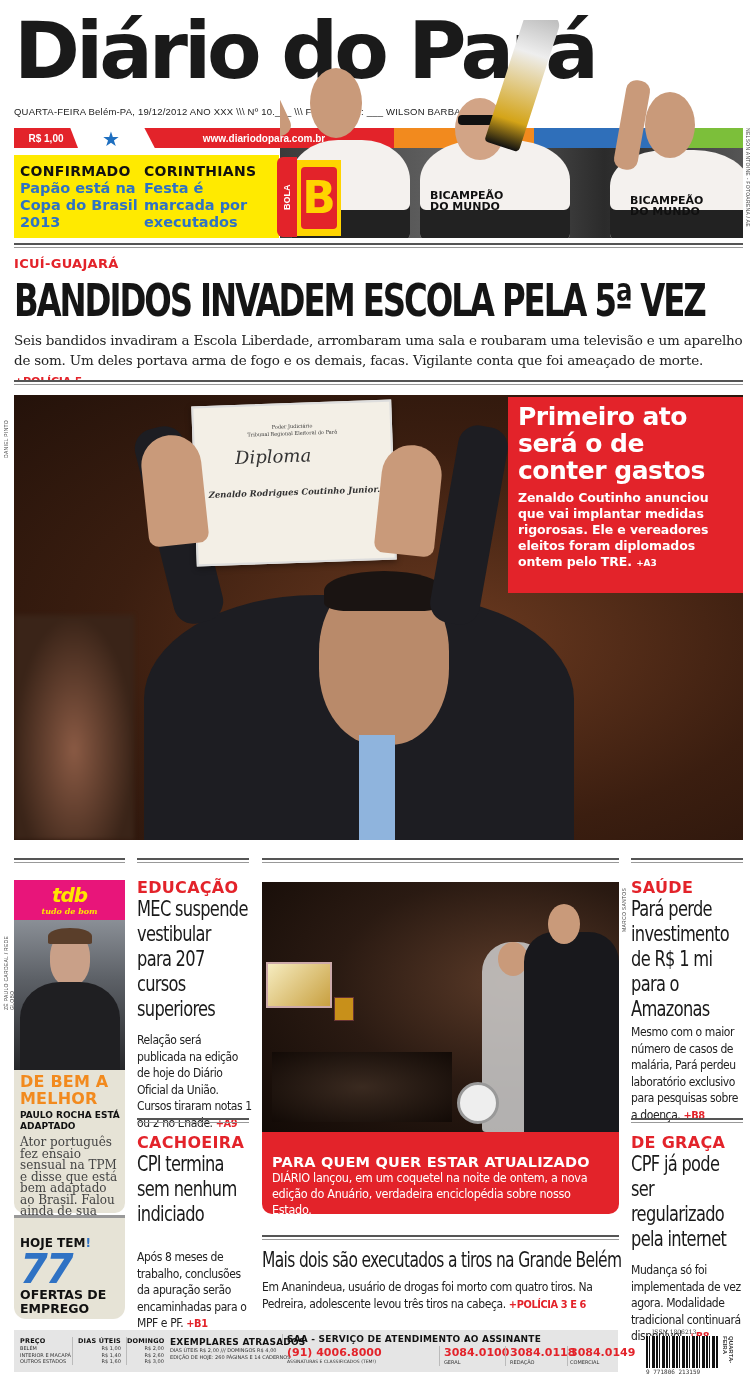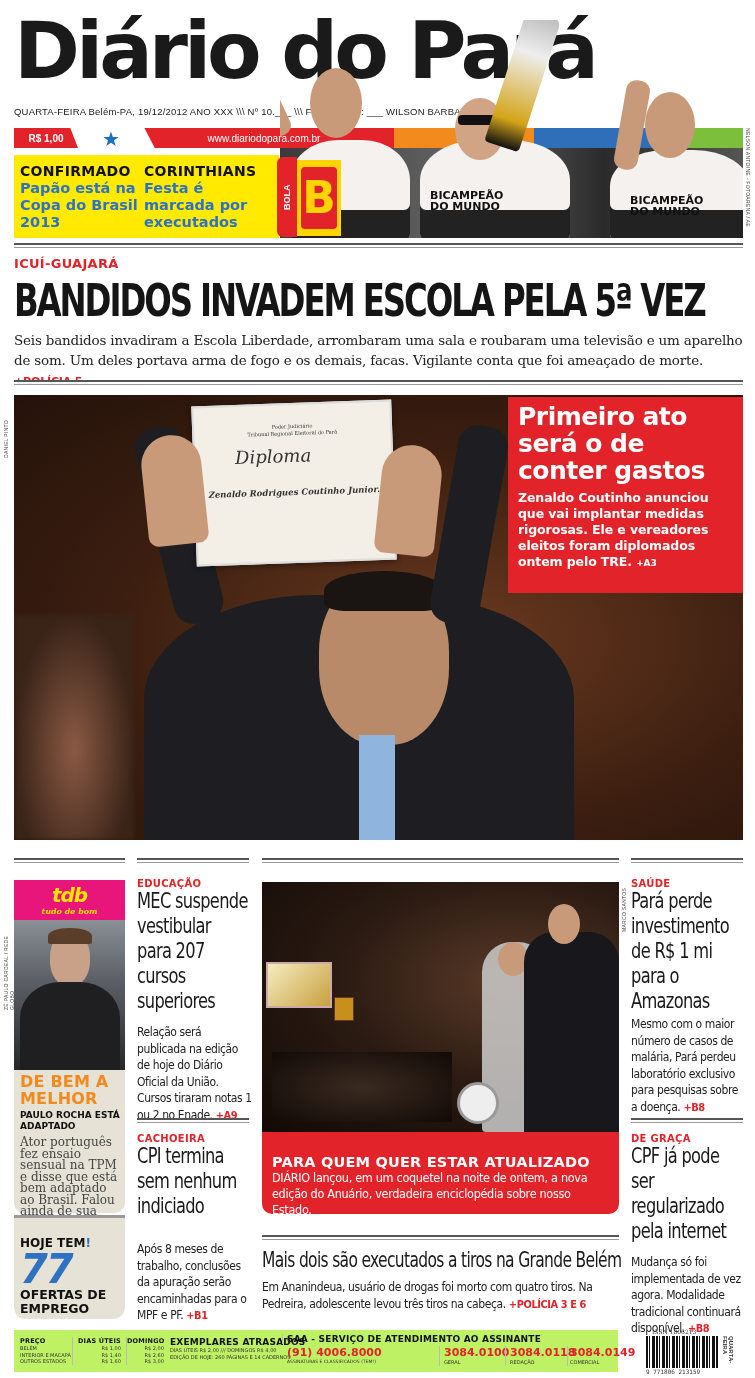--- a/index.html
+++ b/index.html
@@ -4,21 +4,21 @@
 <style>
 *{box-sizing:border-box;margin:0;padding:0}
 body{width:755px;height:1378px;background:#fff;font-family:"Liberation Sans",sans-serif;position:relative;overflow:hidden;color:#1a1a1a}
 .abs{position:absolute}
 .masthead{left:14px;top:12px;font-family:"DejaVu Sans",sans-serif;font-weight:900;font-size:78px;letter-spacing:-4px;line-height:1;color:#1a1a1a;transform:scaleX(1.02);transform-origin:left}
 .dateline{left:14px;top:106px;font-size:9.5px;color:#222;letter-spacing:0.2px;white-space:nowrap}
 .band{left:14px;top:128px;width:729px;height:20px}
 .band .seg{position:absolute;top:0;height:20px}
 .price{left:0;width:64px;background:#e3232a;color:#fff;font-weight:bold;font-size:10px;display:flex;align-items:center;justify-content:center;clip-path:polygon(0 0,88% 0,100% 100%,0 100%)}
 .star{left:88px;top:-2px;color:#1e6fc0;font-size:20px;line-height:22px}
-.url{left:120px;width:260px;background:#e3232a;color:#fff;font-weight:normal;font-size:10px;display:flex;align-items:center;justify-content:center;clip-path:polygon(4% 0,100% 0,100% 100%,8% 100%)}
+.url{left:120px;width:260px;background:#e3232a;color:#fff;font-weight:bold;font-size:10px;display:flex;align-items:center;justify-content:center;clip-path:polygon(4% 0,100% 0,100% 100%,8% 100%)}
 .orange{left:380px;width:170px;background:#f28a1e}
 .blue{left:520px;width:130px;background:#2f6fba}
 .green{left:640px;width:89px;background:#7cbf3a}
 .yellowbox{left:14px;top:155px;width:265px;height:83px;background:#ffea00}
 .ybcol{position:absolute;top:8px}
 .ybkicker{font-family:"DejaVu Sans",sans-serif;font-weight:900;font-size:14px;color:#111;letter-spacing:0.3px}
 .ybhead{font-family:"DejaVu Sans",sans-serif;font-weight:900;font-size:14.5px;line-height:17px;color:#2f72c4;margin-top:1px}
 .bola{left:277px;top:157px;width:20px;height:80px;background:#e3232a;color:#fff;font-weight:bold;font-size:9px;writing-mode:vertical-rl;transform:rotate(180deg);display:flex;align-items:center;justify-content:center;border-radius:0 6px 6px 0}
 .bigB{left:297px;top:160px;width:44px;height:76px;background:#ffd400;display:flex;align-items:center;justify-content:center}
 .bigB span{display:block;background:#e3232a;color:#ffd400;font-family:"DejaVu Sans",sans-serif;font-weight:900;font-size:44px;width:36px;height:62px;text-align:center;line-height:62px;border-radius:4px}
@@ -47,26 +47,26 @@
 .tdb-h{font-family:"DejaVu Sans",sans-serif;font-weight:900;font-size:16px;line-height:17px;color:#f28a1e;letter-spacing:0.2px}
 .tdb-k{font-family:"DejaVu Sans",sans-serif;font-weight:900;font-size:9px;line-height:11px;color:#111}
 .tdb-p{font-family:"DejaVu Serif",serif;font-size:12px;line-height:11.5px;color:#444}
 .hoje{left:14px;top:1215px;width:111px;height:104px;background:#e6e3d6;border-radius:0 0 12px 12px;border-top:3px solid #999;padding:18px 6px}
 .hoje .k{font-family:"DejaVu Sans",sans-serif;font-weight:900;font-size:12px;color:#111}
 .hoje .k b{color:#2f72c4}
 .hoje .n{font-family:"DejaVu Sans",sans-serif;font-weight:900;font-style:italic;font-size:40px;line-height:38px;color:#2f72c4;letter-spacing:-2px}
 .hoje .o{font-family:"DejaVu Sans",sans-serif;font-weight:900;font-size:12.5px;line-height:14px;color:#111}
 .col-head{font-family:"DejaVu Sans Condensed","DejaVu Sans",sans-serif;font-size:20px;line-height:25px;color:#1a1a1a;letter-spacing:-0.8px;transform:scaleX(0.86);transform-origin:left;width:130px}
 .col-body{font-family:"DejaVu Sans Condensed","DejaVu Sans",sans-serif;font-size:12px;line-height:16.5px;color:#222;letter-spacing:-0.4px}
-.col-kicker{font-size:10px}
+.col-kicker{font-size:16px}
 .event-photo{left:262px;top:882px;width:357px;height:250px;background:radial-gradient(ellipse at 70% 40%,#5a3a28 0%,#2a1a12 50%,#120a06 100%);overflow:hidden}
 .event-red{left:262px;top:1132px;width:357px;height:82px;background:#e3232a;border-radius:0 0 10px 10px;padding:22px 10px}
 .event-red h3{font-family:"DejaVu Sans",sans-serif;font-weight:900;font-size:14.5px;color:#fff;letter-spacing:0.2px}
 .event-red p{font-family:"DejaVu Sans Condensed","DejaVu Sans",sans-serif;font-size:12.5px;line-height:16px;color:#fff;letter-spacing:-0.3px}
-.footer{left:14px;top:1330px;width:604px;height:42px;background:#bef264}
+.footer{left:14px;top:1330px;width:604px;height:42px;background:#e5e5e5}
 .fcol{position:absolute;top:7px;font-family:"DejaVu Sans",sans-serif}
 .fh{font-weight:900;font-size:6.5px;color:#111;letter-spacing:0.2px}
 .ft{font-size:5px;line-height:6.5px;color:#333}
 .barcode{left:632px;top:1328px;width:110px;height:48px}
 </style>
 </head>
 <body>
 
 <div class="abs masthead">Diário do Pará</div>
 <div class="abs dateline">QUARTA-FEIRA Belém-PA, 19/12/2012 ANO XXX \\\ Nº 10.___ \\\ FUNDADOR: ___ WILSON BARBALHO ___ 2004</div>

